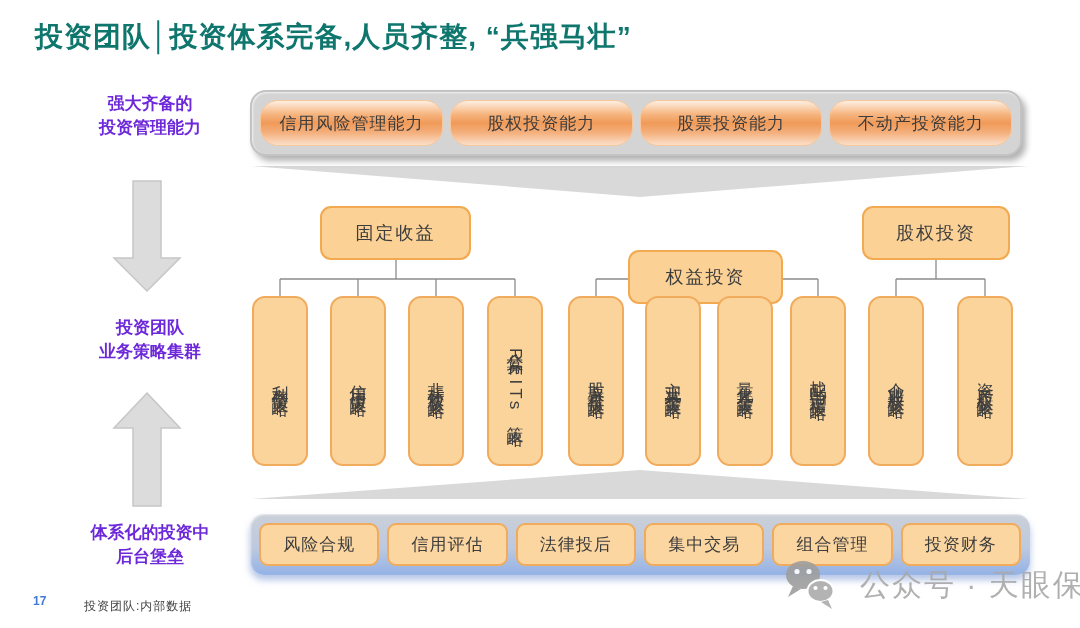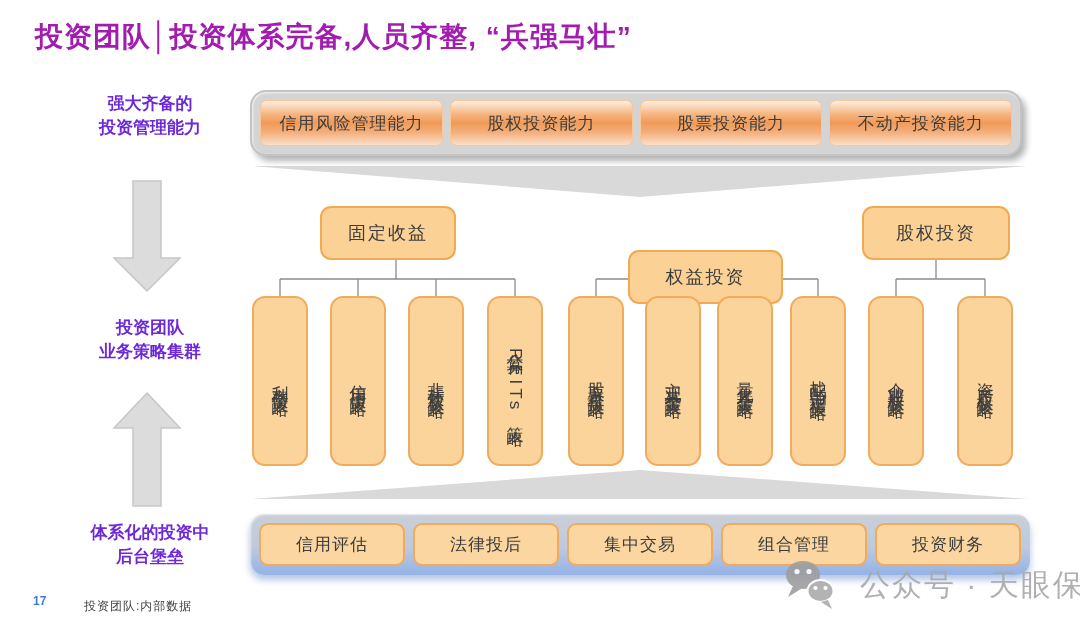--- a/index.html
+++ b/index.html
@@ -1,34 +1,34 @@
 <!DOCTYPE html>
 <html><head>
 <meta charset="utf-8">
 <style>
   html,body{margin:0;padding:0;background:#ffffff;}
   body{font-family:"Liberation Sans","DejaVu Sans",sans-serif;}
   .page{position:relative;width:1080px;height:628px;background:#ffffff;overflow:hidden;}
 
   .slide-title{position:absolute;left:35px;top:18px;font-size:28px;font-weight:bold;
-    color:#a21caf;letter-spacing:1px;white-space:nowrap;}
+    color:#0f766e;letter-spacing:1px;white-space:nowrap;}
 
   .side-label{position:absolute;width:220px;text-align:center;font-size:17px;font-weight:bold;
     color:#6d28d9;line-height:1.4;}
   .side-label.l1{left:40px;top:92px;}
   .side-label.l2{left:40px;top:316px;}
   .side-label.l3{left:40px;top:521px;}
 
   .svg-layer{position:absolute;left:0;top:0;width:1080px;height:628px;pointer-events:none;}
 
   .cap-bar{position:absolute;left:250px;top:90px;width:772px;height:66px;background:#D4D4D4;
     border:2px solid #C3C3C3;border-radius:16px;box-sizing:border-box;
     box-shadow:4px 5px 6px rgba(0,0,0,.30), inset 1px 1px 2px rgba(255,255,255,.7);
     display:flex;gap:7px;padding:8px;}
-  .cap-btn{flex:1;border-radius:7px;border:1px solid #F6C79A;
+  .cap-btn{flex:1;border-radius:18px;border:1px solid #F6C79A;
     background:linear-gradient(180deg,#FDEFE2 0%,#F6B57F 30%,#F09A58 50%,#F4B07D 72%,#FBDFC9 100%);
     display:flex;align-items:center;justify-content:center;font-size:17px;font-weight:500;
     color:#3C3C3C;letter-spacing:1px;}
 
   .node{position:absolute;background:#FBD195;border:2px solid #F2A94F;box-sizing:border-box;
     display:flex;align-items:center;justify-content:center;color:#3D3D3D;}
   .parent-node{top:206px;height:54px;border-radius:11px;font-size:18px;font-weight:500;letter-spacing:2px;}
   .child-node{top:296px;height:170px;width:56px;border-radius:13px;font-size:17px;font-weight:500;
     background:#FBD49C;border-color:#F1AB5C;}
   .child-node span{writing-mode:vertical-rl;letter-spacing:4px;line-height:1;}
@@ -78,21 +78,21 @@
     <path fill="none" stroke="#8C8C8C" stroke-width="1.3" d="M936,260 V279 M896,279 H985 M896,279 V296 M985,279 V296"></path>
   </svg>
 
   <div class="cap-bar">
     <div class="cap-btn">信用风险管理能力</div>
     <div class="cap-btn">股权投资能力</div>
     <div class="cap-btn">股票投资能力</div>
     <div class="cap-btn">不动产投资能力</div>
   </div>
 
-  <div class="node parent-node" style="left:320px;width:136px;">固定收益</div>
+  <div class="node parent-node" style="left:320px;width:151px;">固定收益</div>
   <div class="node parent-node" style="left:628px;width:155px;margin-top:44px;">权益投资</div>
   <div class="node parent-node" style="left:862px;width:148px;">股权投资</div>
 
   <div class="node child-node" style="left:252px;">
     <span>利率债策略</span>
     </div>
   <div class="node child-node" style="left:330px;">
     <span>信用债策略</span>
     </div>
   <div class="node child-node" style="left:408px;">
@@ -116,20 +116,21 @@
     </div>
 
   <div class="node child-node" style="left:868px;">
     <span>企业股权策略</span>
     </div>
   <div class="node child-node" style="left:957px;">
     <span>资产股权策略</span>
     </div>
 
   <div class="back-bar">
+    <div class="back-btn">风险合规</div>
     <div class="back-btn">信用评估</div>
     <div class="back-btn">法律投后</div>
     <div class="back-btn">集中交易</div>
     <div class="back-btn">组合管理</div>
     <div class="back-btn">投资财务</div>
   </div>
 
   <div class="page-num">17</div>
   <div class="source-note">投资团队:内部数据</div>
 

